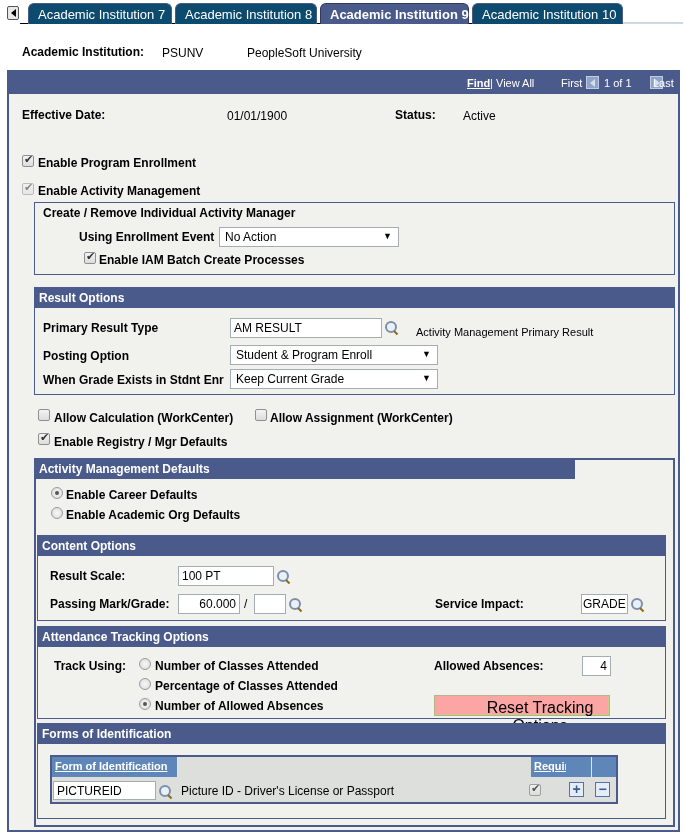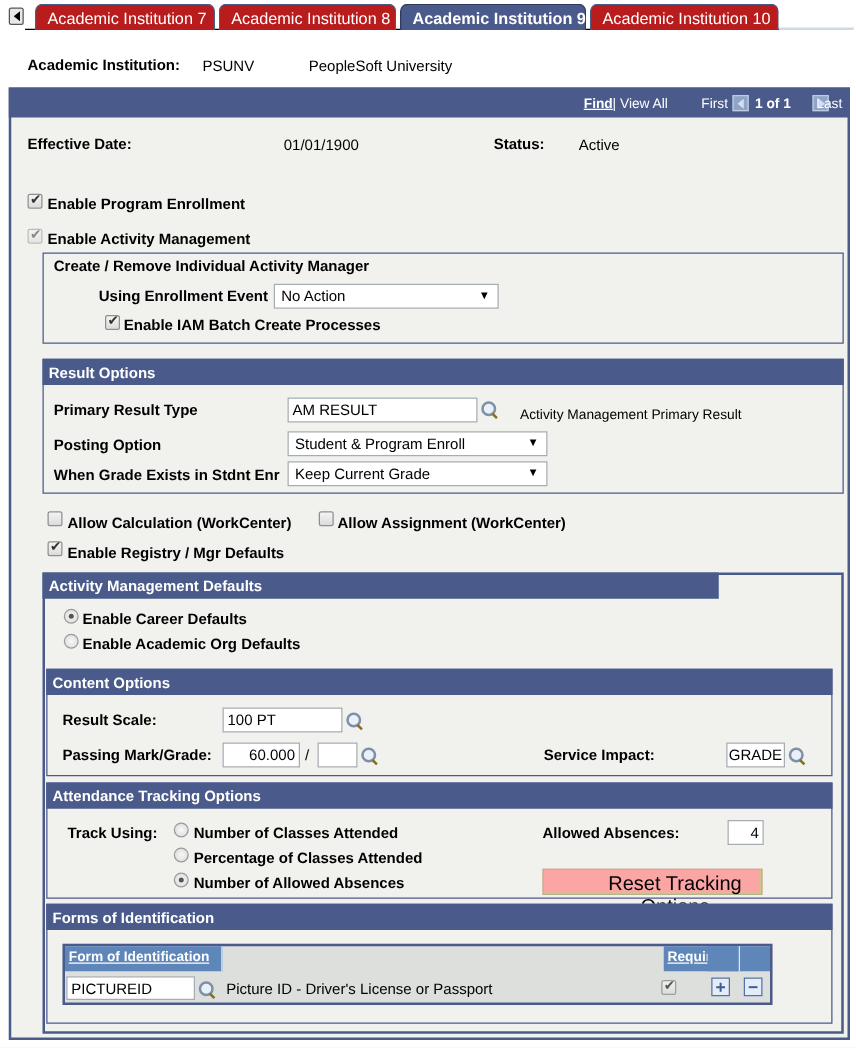--- a/index.html
+++ b/index.html
@@ -16,21 +16,21 @@
       display: flex; align-items: center; justify-content: center;
     }
     .tab-scroll-left::before {
       content: ""; border-top: 4px solid transparent; border-bottom: 4px solid transparent;
       border-right: 5px solid #000;
     }
     .tabs-line { position: absolute; left: 20px; top: 23px; width: 610px; height: 1px; background: #000; }
     .tabs-line2 { position: absolute; left: 623px; top: 22px; width: 60px; height: 2px; background: #cfd8e6; }
     .tab {
       position: absolute; top: 3px; height: 21px;
-      background: #b91c1c; color: #fff; font-size: 13px;
+      background: #0c4a6e; color: #fff; font-size: 13px;
       border: 1px solid #4a5a85; border-bottom: none;
       border-radius: 6px 6px 0 0;
       padding: 3px 0 0 9px; white-space: nowrap;
     }
     .tab.active { background: #4a5a8a; font-weight: bold; border-color: #2f3a5e; }
     
     .lbl { font-weight: bold; font-size: 12px; text-align: center; }
     .val { font-size: 12px; }
     
     .main-panel {
@@ -132,21 +132,21 @@
 <div class="abs val" style="left:162px;top:46px;">PSUNV</div>
 <div class="abs val" style="left:247px;top:46px;">PeopleSoft University</div>
 
 <div class="main-panel"></div>
 <div class="main-header">
   <span class="abs hdr-link" style="left:460px;top:7px;text-decoration:underline;font-weight:bold;">Find</span>
   <span class="abs hdr-link" style="left:483px;top:7px;">|</span>
   <span class="abs hdr-link" style="left:489px;top:7px;">View All</span>
   <span class="abs hdr-link" style="left:554px;top:7px;">First</span>
   <span class="abs nav-btn left" style="left:579px;top:5px;"></span>
-  <span class="abs hdr-link" style="left:597px;top:7px;font-weight:bold;">1 of 1</span>
+  <span class="abs hdr-link" style="left:597px;top:7px;font-weight:normal;">1 of 1</span>
   <span class="abs nav-btn right" style="left:627px;top:5px;"></span>
   <span class="abs hdr-link" style="left:646px;top:7px;">Last</span>
 </div>
 
 <div class="abs lbl" style="left:22px;top:108px;">Effective Date:</div>
 <div class="abs val" style="left:227px;top:109px;">01/01/1900</div>
 <div class="abs lbl" style="left:395px;top:108px;">Status:</div>
 <div class="abs val" style="left:463px;top:109px;">Active</div>
 
 <div class="cb checked" style="left:22px;top:155px;"></div>

